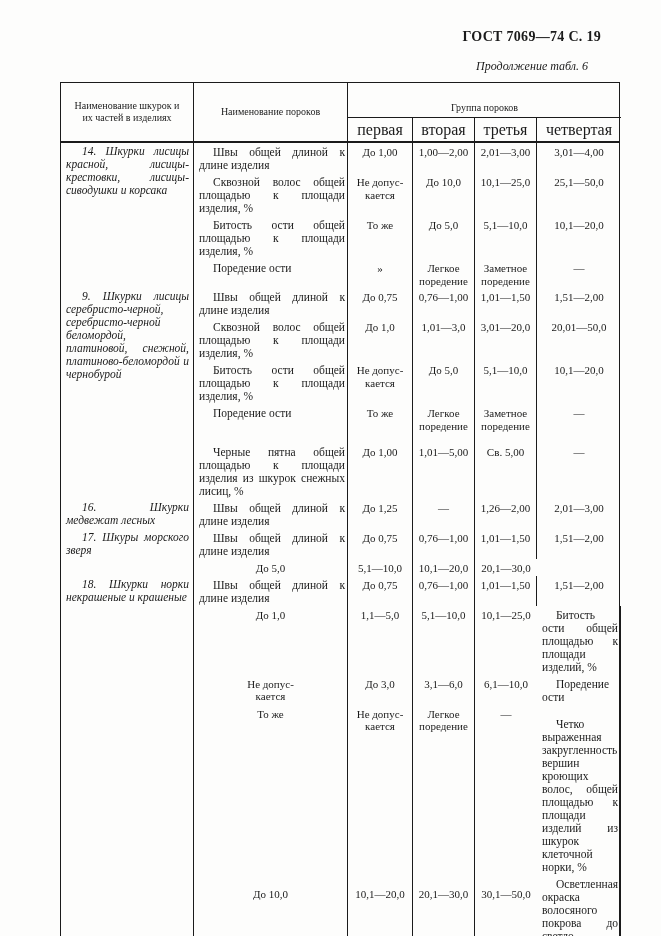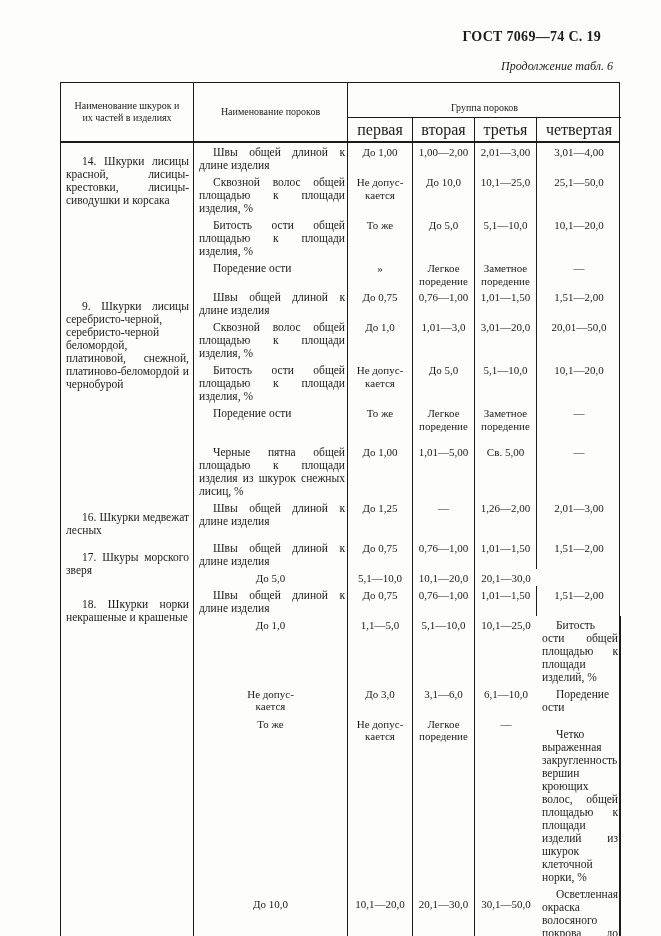--- a/index.html
+++ b/index.html
@@ -8,21 +8,21 @@
   .page {
     position:relative; width:661px; height:936px;
     background:#fdfdfc; color:#1b1b1b; overflow:hidden;
     margin:0 auto;
   }
   .doc-ref {
     position:absolute; top:29px; right:60px;
     font-weight:bold; font-size:14px; letter-spacing:.3px;
   }
   .continuation {
-    position:absolute; top:59px; right:48px;
+    position:absolute; top:59px; right:73px;
     font-style:italic; font-size:12px;
   }
   .gtable {
     position:absolute; top:82px; left:60px; width:560px;
     border-top:1.5px solid #1b1b1b;
     border-left:1px solid #1b1b1b;
     border-right:1px solid #1b1b1b;
   }
   
   .thead {
@@ -49,21 +49,21 @@
     display:flex; align-items:center; justify-content:center;
     border-right:1px solid #1b1b1b;
   }
   .hsub:last-child { border-right:none;text-align:right; }
   
   .group { display:grid; grid-template-columns:133px 154px 65px 62px 62px 84px; }
   .cell { border-right:1px solid #1b1b1b; }
   .cell.lastcol { border-right:none; }
   .name-cell {
     grid-column:1; font-size:11.5px; line-height:13px;
-    padding:12px 4px 2px 5px; text-indent:16px; text-align:justify;
+    padding:2px 4px 2px 5px; text-indent:16px; text-align:justify;font-style:italic;
   }
   .defect-name {
     font-size:11.5px; line-height:13px;
     padding:3px 2px 1px 5px; text-indent:14px; text-align:justify;
   }
   .val {
     font-size:11px; line-height:12.5px; text-align:center;
     padding:3px 2px 1px 2px; white-space:pre-line;
   }
   .spacer { padding-top:13px; }

